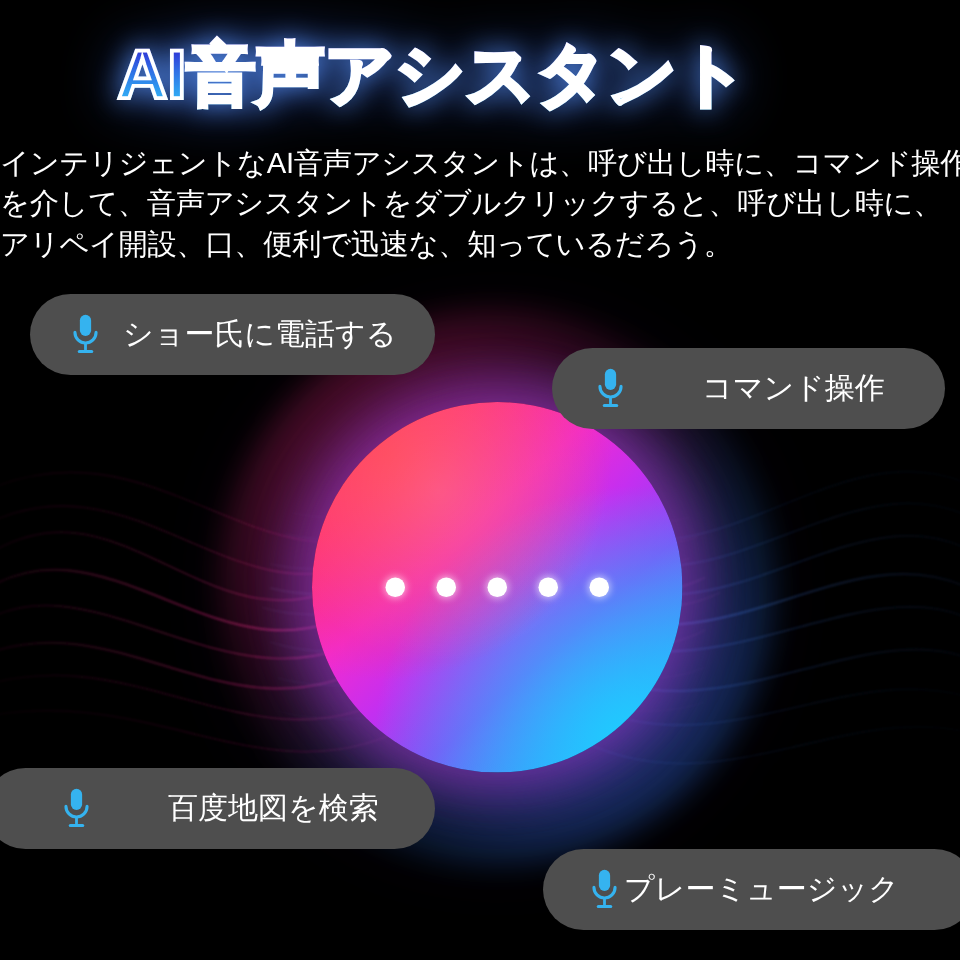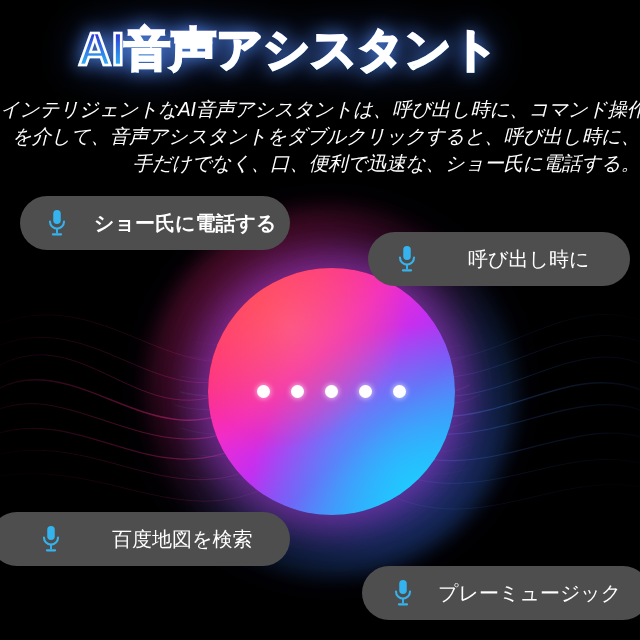--- a/index.html
+++ b/index.html
@@ -127,27 +127,26 @@
     paint-order: stroke fill;
     filter: drop-shadow(0 0 9px rgba(90,150,255,0.85)) drop-shadow(0 0 18px rgba(60,110,255,0.45));
   }
 
   
   .desc {
     position: absolute;
     left: 0;
     top: 96px;
     width: 640px;
-    text-align: right;
+    text-align: left;
     color: #ffffff;
     font-size: 19.5px;
     line-height: 27px;
     letter-spacing: -0.2px;
     z-index: 8;
-    font-style: italic;
   }
   .desc div { white-space: nowrap; }
 
   
   .chip {
     position: absolute;
     display: flex;
     align-items: center;
     height: 54px;
     background: #4e4e4e;
@@ -162,30 +161,30 @@
     display: block;
   }
   .chip .chip-label {
     color: #ffffff;
     font-size: 20px;
     line-height: 22px;
     white-space: nowrap;
   }
 
   #chip-call      { left: 20px;  top: 196px; width: 270px; padding-left: 24px; }
-  #chip-call .chip-label { margin-left: 24px; font-weight: bold; }
+  #chip-call .chip-label { margin-left: 12px; }
 
   #chip-alipay    { left: 368px; top: 232px; width: 262px; padding-left: 26px; }
   #chip-alipay .chip-label { margin-left: 48px; }
 
   #chip-map       { left: -10px; top: 512px; width: 300px; padding-left: 48px; }
   #chip-map .chip-label { margin-left: 48px; }
 
   #chip-music     { left: 362px; top: 566px; width: 288px; padding-left: 28px; }
-  #chip-music .chip-label { margin-left: 22px; }
+  #chip-music .chip-label { }
 </style>
 </head>
 <body>
 
 <div id="stage">
 
   <svg class="wave-layer" viewBox="0 0 640 640" xmlns="http://www.w3.org/2000/svg">
     <defs>
       <linearGradient id="wl" x1="0" y1="0" x2="1" y2="0">
         <stop offset="0%" stop-color="#ff2f8d" stop-opacity="0.05"></stop>
@@ -239,41 +238,41 @@
     </div>
   </div>
 
   <div class="title-wrap">
     <span class="title">AI音声アシスタント</span>
   </div>
 
   <div class="desc">
     <div>インテリジェントなAI音声アシスタントは、呼び出し時に、コマンド操作</div>
     <div>を介して、音声アシスタントをダブルクリックすると、呼び出し時に、</div>
-    <div>手だけでなく、口、便利で迅速な、ショー氏に電話する。</div>
+    <div>アリペイ開設、口、便利で迅速な、知っているだろう。</div>
   </div>
 
   <div class="chip" id="chip-call">
     <svg class="mic" viewBox="0 0 26 32" xmlns="http://www.w3.org/2000/svg">
       <rect x="9" y="2" width="8" height="15" rx="4" fill="#35b3ef"></rect>
       <path d="M5.5 14.5 a7.5 7.5 0 0 0 15 0" fill="none" stroke="#35b3ef" stroke-width="2.2" stroke-linecap="round"></path>
       <rect x="12" y="22" width="2" height="5" fill="#35b3ef"></rect>
       <rect x="7.5" y="27" width="11" height="2.2" rx="1.1" fill="#35b3ef"></rect>
     </svg>
     <span class="chip-label">ショー氏に電話する</span>
   </div>
 
   <div class="chip" id="chip-alipay">
     <svg class="mic" viewBox="0 0 26 32" xmlns="http://www.w3.org/2000/svg">
       <rect x="9" y="2" width="8" height="15" rx="4" fill="#35b3ef"></rect>
       <path d="M5.5 14.5 a7.5 7.5 0 0 0 15 0" fill="none" stroke="#35b3ef" stroke-width="2.2" stroke-linecap="round"></path>
       <rect x="12" y="22" width="2" height="5" fill="#35b3ef"></rect>
       <rect x="7.5" y="27" width="11" height="2.2" rx="1.1" fill="#35b3ef"></rect>
     </svg>
-    <span class="chip-label">呼び出し時に</span>
+    <span class="chip-label">コマンド操作</span>
   </div>
 
   <div class="chip" id="chip-map">
     <svg class="mic" viewBox="0 0 26 32" xmlns="http://www.w3.org/2000/svg">
       <rect x="9" y="2" width="8" height="15" rx="4" fill="#35b3ef"></rect>
       <path d="M5.5 14.5 a7.5 7.5 0 0 0 15 0" fill="none" stroke="#35b3ef" stroke-width="2.2" stroke-linecap="round"></path>
       <rect x="12" y="22" width="2" height="5" fill="#35b3ef"></rect>
       <rect x="7.5" y="27" width="11" height="2.2" rx="1.1" fill="#35b3ef"></rect>
     </svg>
     <span class="chip-label">百度地図を検索</span>

